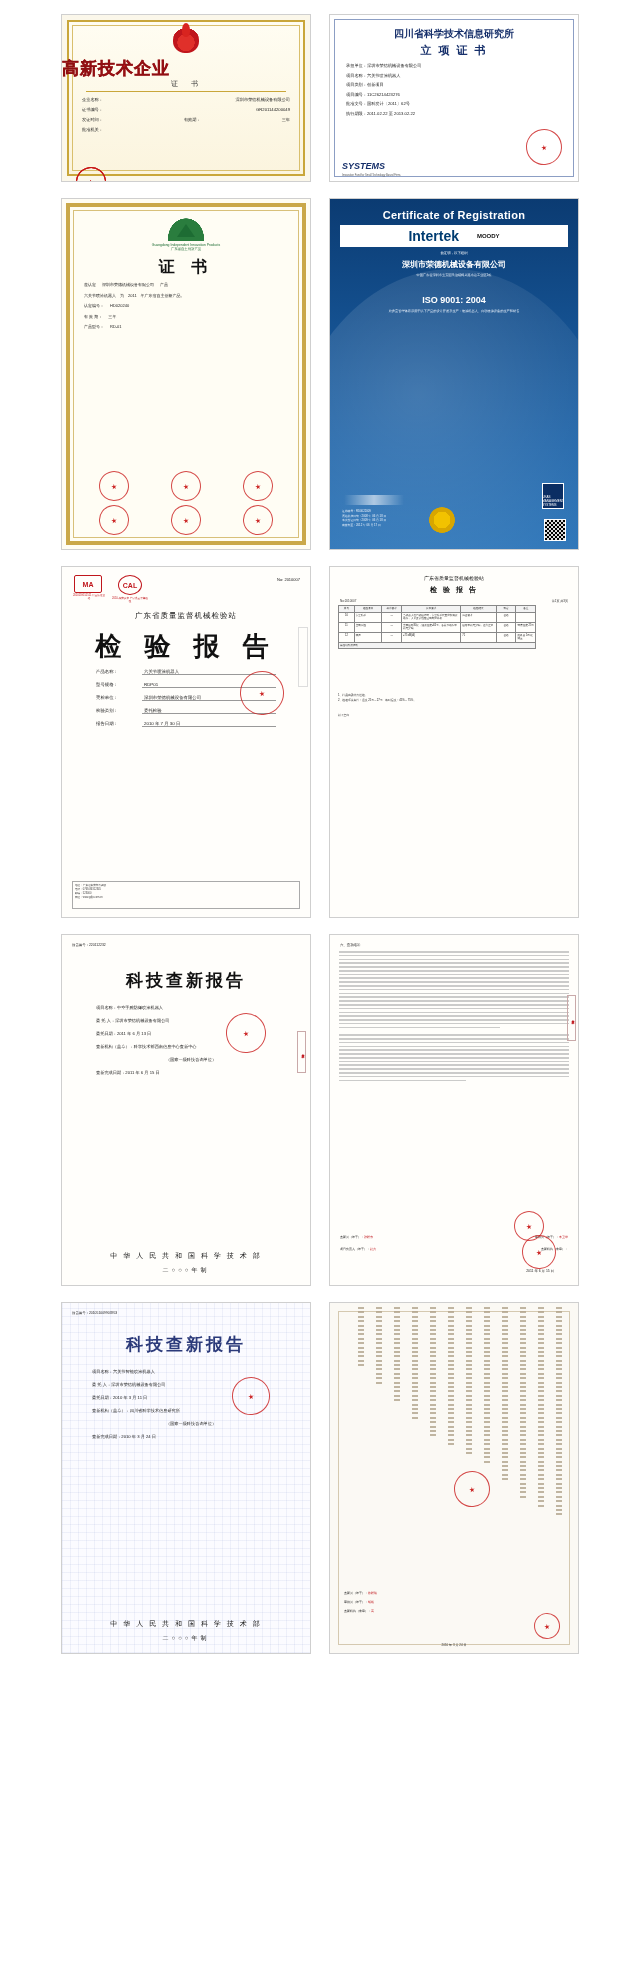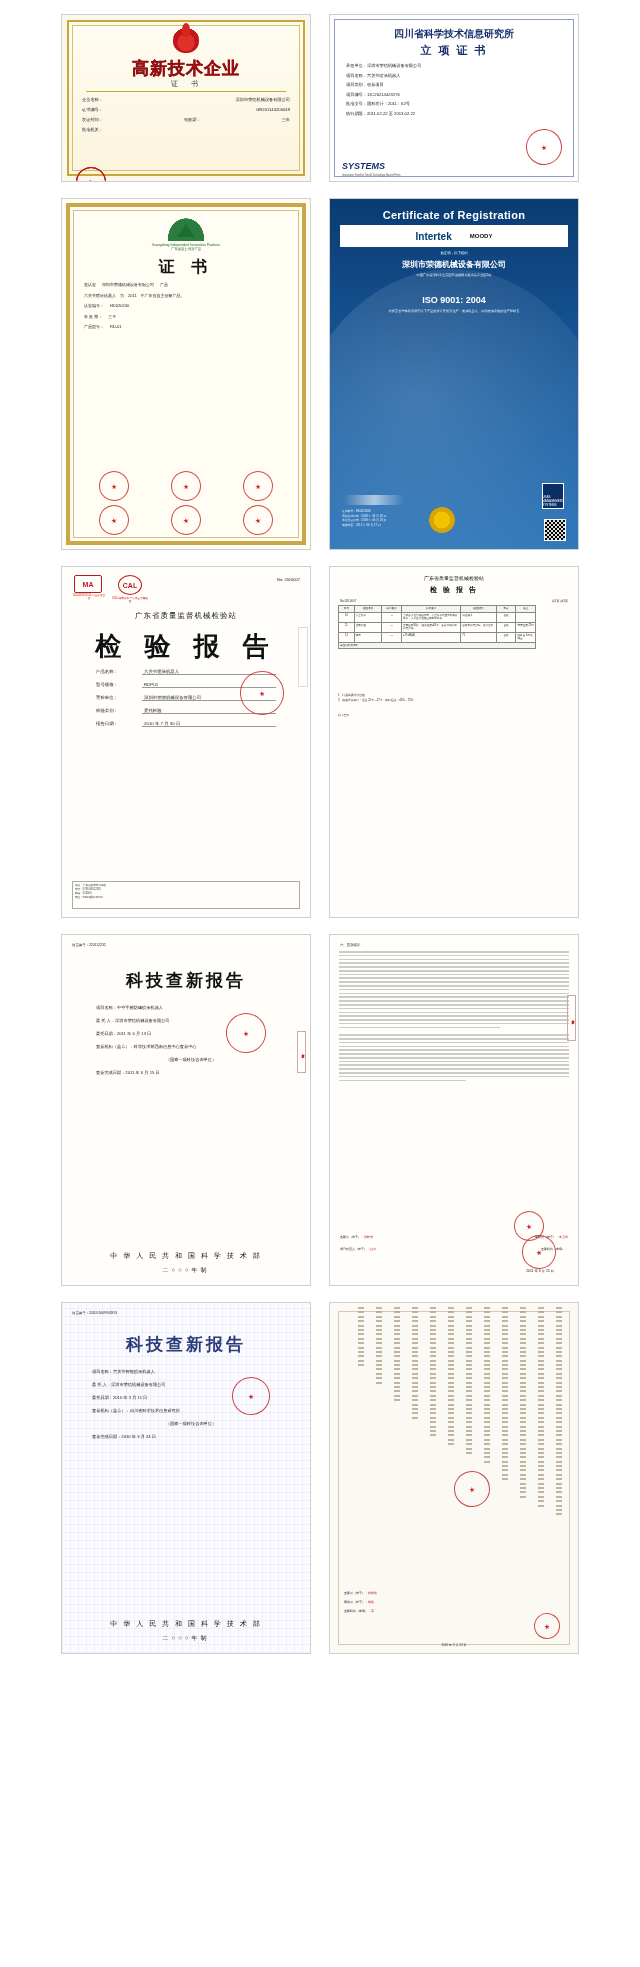--- a/index.html
+++ b/index.html
@@ -75,21 +75,21 @@
     width: 26px; height: 26px;
     background: radial-gradient(circle at 50% 60%, #e0302a 0 42%, #c0161c 43% 70%, transparent 71%);
     border-radius: 50% 50% 45% 45%;
   }
   .c1 .flame:after{
     content:""; position:absolute; left:50%; top:-4px; transform:translateX(-50%);
     width:8px; height:14px; background:#d8241f; border-radius:50% 50% 40% 40%;
   }
   .c1 .title {
     position: absolute; top: 42px; left: 0; right: 0;
-    text-align: center;
+    text-align: left;
     font-size: 17px; font-weight: bold;
     color: #c0161c;
     letter-spacing: 1px;
     -webkit-text-stroke: 0.4px #8d0f12;
   }
   .c1 .subtitle {
     position:absolute; top: 64px; left:0; right:0; text-align:center;
     font-size: 7px; color: #333; letter-spacing: 3px;
   }
   .c1 .sep { position:absolute; top:76px; left:24px; right:24px; height:1px; background:#c9a63a; }
@@ -127,21 +127,21 @@
 
   
   .c4 { background: linear-gradient(180deg,#0b3b72 0%, #14508f 35%, #1d63a8 70%, #2b74b8 100%); }
   .c4 .globe {
     position:absolute; left:-18%; bottom:-40%; width:135%; height:120%;
     border-radius:50%;
     background: radial-gradient(circle at 40% 30%, rgba(255,255,255,.18), rgba(255,255,255,.03) 60%, transparent 70%);
   }
   .c4 .hdr { position:absolute; top:10px; left:0; right:0; text-align:center; color:#fff; font-size:11px; font-weight:bold; letter-spacing:.3px; }
   .c4 .band { position:absolute; top:26px; left:10px; right:10px; height:22px; background:#ffffff; display:flex; align-items:center; justify-content:center; gap:18px; }
-  .c4 .band .it { font-size:10px; font-weight:bold; color:#003c71; }
+  .c4 .band .it { font-size:14px; font-weight:bold; color:#003c71; }
   .c4 .band .mo { font-size:6px; font-weight:bold; color:#111; line-height:1; text-align:center; }
   .c4 .sub { position:absolute; top:52px; left:0; right:0; text-align:center; color:#fff; font-size:3.4px; }
   .c4 .co { position:absolute; top:60px; left:0; right:0; text-align:center; color:#fff; font-size:8px; font-weight:bold; }
   .c4 .scope { position:absolute; top:74px; left:14px; right:14px; text-align:center; color:#eaf2fb; font-size:3.2px; line-height:1.6; }
   .c4 .iso { position:absolute; top:96px; left:0; right:0; text-align:center; color:#fff; font-size:9px; font-weight:bold; }
   .c4 .scope2 { position:absolute; top:110px; left:14px; right:14px; text-align:center; color:#eaf2fb; font-size:3.2px; line-height:1.6; }
   .c4 .meta { position:absolute; bottom:22px; left:12px; color:#eaf2fb; font-size:2.8px; line-height:1.6; }
   .c4 .ukas { position:absolute; right:14px; bottom:40px; width:22px; height:26px; background:#0b2e63; border:1px solid #fff; color:#fff; font-size:3px; display:flex; align-items:flex-end; justify-content:center; padding-bottom:1px; }
   .c4 .qr { position:absolute; right:12px; bottom:8px; width:22px; height:22px; background:
       repeating-linear-gradient(0deg,#fff 0 2px,#222 2px 4px),

